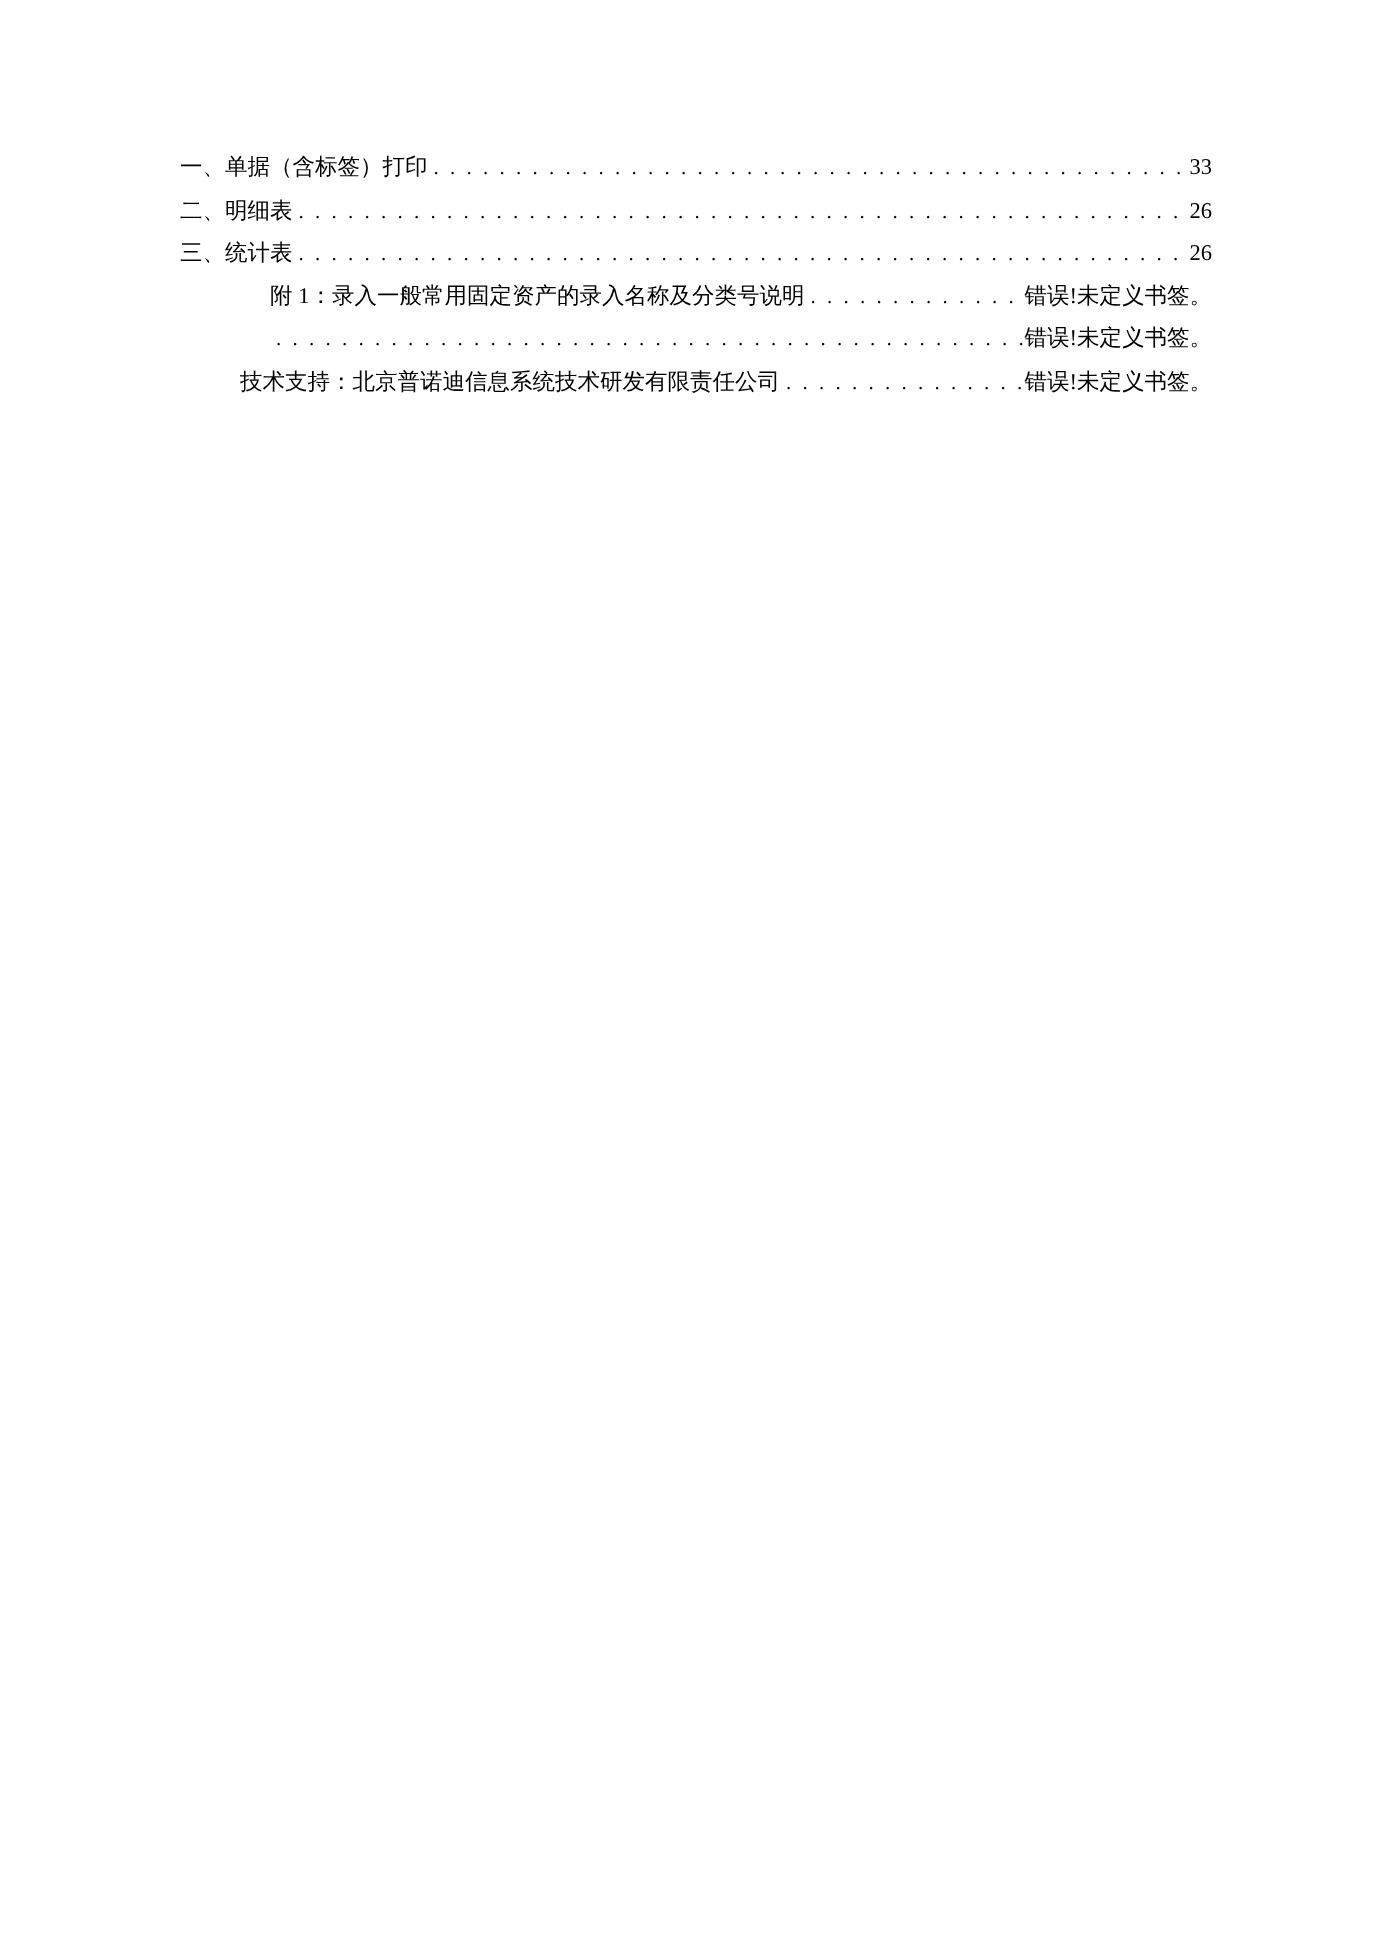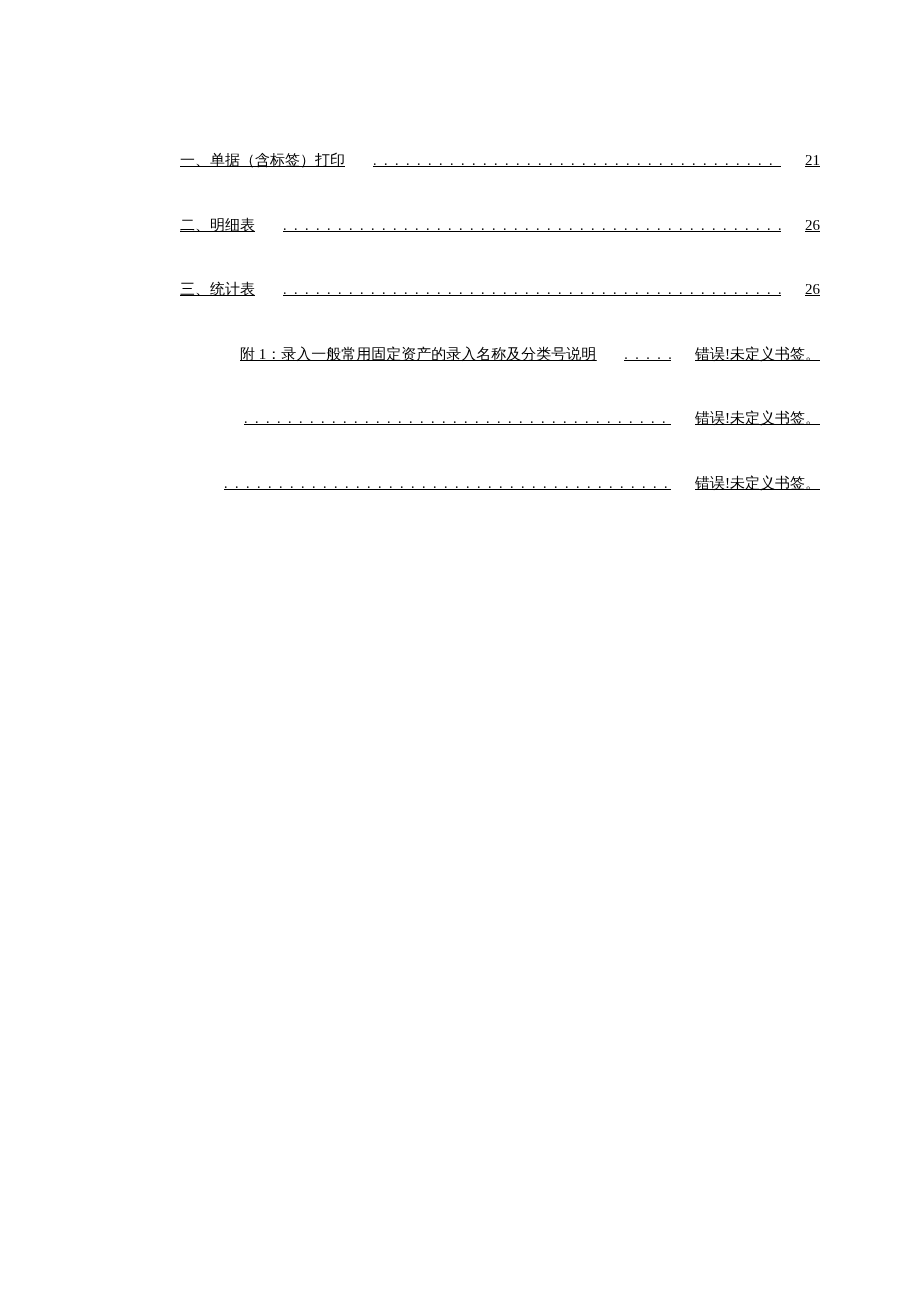--- a/index.html
+++ b/index.html
@@ -1,19 +1,18 @@
 <!DOCTYPE html>
 <html><head>
   <meta charset="utf-8">
   <style>
     * {
-      margin: 12px;
+      margin: 0;
       padding: 0;
       box-sizing: border-box;
-      text-decoration: underline;
     }
     body {
       width: 920px;
       height: 1301px;
       background: #ffffff;
       font-family: "SimSun", "宋体", serif;
       font-size: 15px;
       color: #000000;
       padding: 98px 112px 0 120px;
     }
@@ -51,21 +50,21 @@
     }
   </style>
 </head>
 <body>
 
 <div class="toc-container">
 
   <div class="toc-line">
     <span class="toc-label">一、单据（含标签）打印</span>
     <span class="toc-dots"></span>
-    <span class="toc-page">21</span>
+    <span class="toc-page">33</span>
   </div>
 
   <div class="toc-line">
     <span class="toc-label">二、明细表</span>
     <span class="toc-dots"></span>
     <span class="toc-page">26</span>
   </div>
 
   <div class="toc-line">
     <span class="toc-label">三、统计表</span>
@@ -78,17 +77,18 @@
     <span class="toc-dots"></span>
     <span class="toc-page">错误!未定义书签。</span>
   </div>
 
   <div class="toc-line indent">
     <span class="toc-dots"></span>
     <span class="toc-page">错误!未定义书签。</span>
   </div>
 
   <div class="toc-line indent2">
+    <span class="toc-label">技术支持：北京普诺迪信息系统技术研发有限责任公司</span>
     <span class="toc-dots"></span>
     <span class="toc-page">错误!未定义书签。</span>
   </div>
 
 </div>
 
 </body></html>

